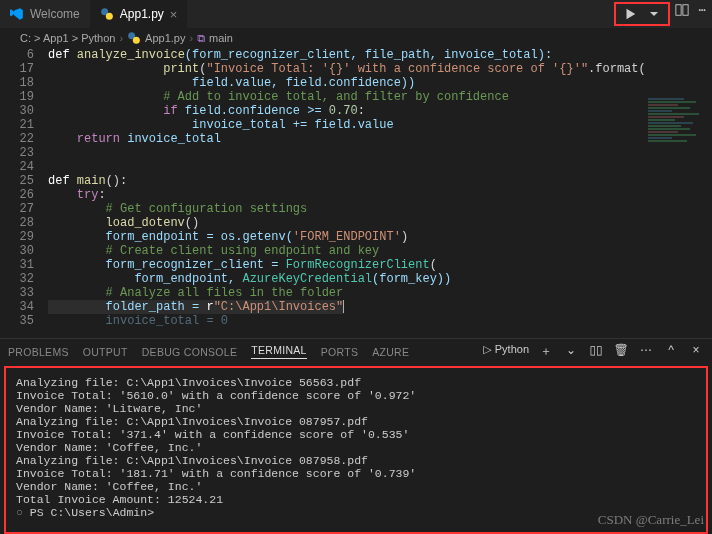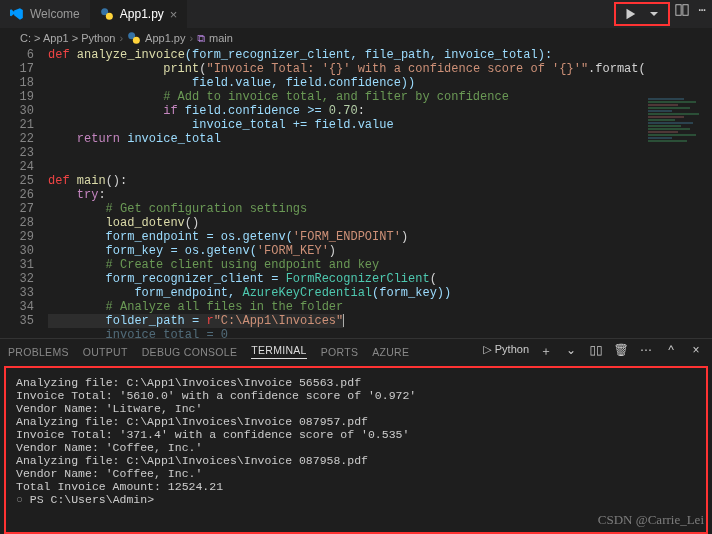--- a/index.html
+++ b/index.html
@@ -77,21 +77,21 @@
     color: #858585;
     padding-right: 14px;
     user-select: none;
   }
   .gutter div, .code-lines > div {
     height: 14px;
     line-height: 14px;
     white-space: pre;
   }
   .code-lines { flex: 1; }
-  .kw { color: #ef4444; }
+  .kw { color: #ffffff; }
   .kw2 { color: #c586c0; }
   .fn { color: #dcdcaa; }
   .str { color: #ce9178; }
   .num { color: #b5cea8; }
   .cmt { color: #6a9955; }
   .id { color: #9cdcfe; }
   .cls { color: #4ec9b0; }
   .hl-line { background: rgba(90,90,90,0.25); display:inline-block; }
   .cursor-caret { border-left:1px solid #aeafad; display:inline-block; height:13px; vertical-align:middle;}
 
@@ -225,21 +225,20 @@
     <div><span class="kw2">                if </span><span class="id">field.confidence &gt;= </span><span class="num">0.70</span><span>:</span></div>
     <div><span class="id">                    invoice_total += field.value</span></div>
     <div><span class="kw2">    return </span><span class="id">invoice_total</span></div>
     <div></div>
     <div></div>
     <div><span class="kw">def </span><span class="fn">main</span><span>():</span></div>
     <div><span class="kw2">    try</span><span>:</span></div>
     <div><span class="cmt">        # Get configuration settings</span></div>
     <div><span class="fn">        load_dotenv</span><span>()</span></div>
     <div><span class="id">        form_endpoint = os.getenv(</span><span class="str">'FORM_ENDPOINT'</span><span>)</span></div>
-    <div><span class="id">        form_key = os.getenv(</span><span class="str">'FORM_KEY'</span><span>)</span></div>
     <div><span class="cmt">        # Create client using endpoint and key</span></div>
     <div><span class="id">        form_recognizer_client = </span><span class="cls">FormRecognizerClient</span><span>(</span></div>
     <div><span class="id">            form_endpoint, </span><span class="cls">AzureKeyCredential</span><span class="id">(form_key))</span></div>
     <div><span class="cmt">        # Analyze all files in the folder</span></div>
     <div><span class="hl-line"><span class="id">        folder_path = </span><span class="kw">r</span><span class="str">"C:\App1\Invoices"</span><span class="cursor-caret"></span></span></div>
     <div style="opacity:.4"><span class="id">        invoice_total = 0</span></div>
   </div>
   <div class="minimap">
     <div class="b" style="width:60%"></div>
       <div style="width:80%"></div>
@@ -279,19 +278,20 @@
 </div>
 
 <div class="terminal">
   <div>Analyzing file: C:\App1\Invoices\Invoice 56563.pdf</div>
   <div>Invoice Total: '5610.0' with a confidence score of '0.972'</div>
   <div>Vendor Name: 'Litware, Inc'</div>
   <div>Analyzing file: C:\App1\Invoices\Invoice 087957.pdf</div>
   <div>Invoice Total: '371.4' with a confidence score of '0.535'</div>
   <div>Vendor Name: 'Coffee, Inc.'</div>
   <div>Analyzing file: C:\App1\Invoices\Invoice 087958.pdf</div>
+  <div>Invoice Total: '181.71' with a confidence score of '0.739'</div>
   <div>Vendor Name: 'Coffee, Inc.'</div>
   <div></div>
   <div>Total Invoice Amount: 12524.21</div>
   <div><span style="color:#888">○ </span><span>PS C:\Users\Admin&gt;</span></div>
 </div>
 
 <div class="watermark">CSDN @Carrie_Lei</div>
 
 </body></html>

